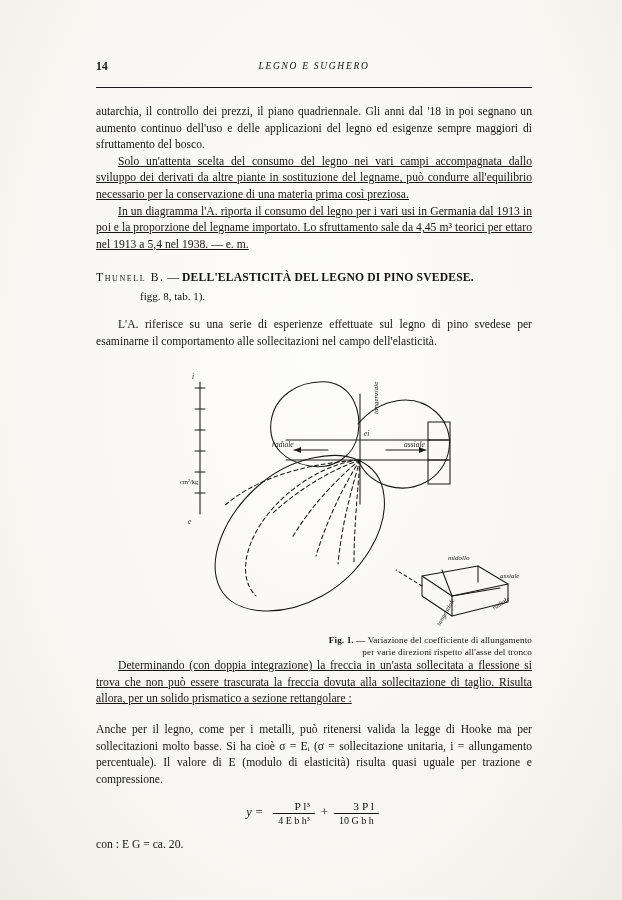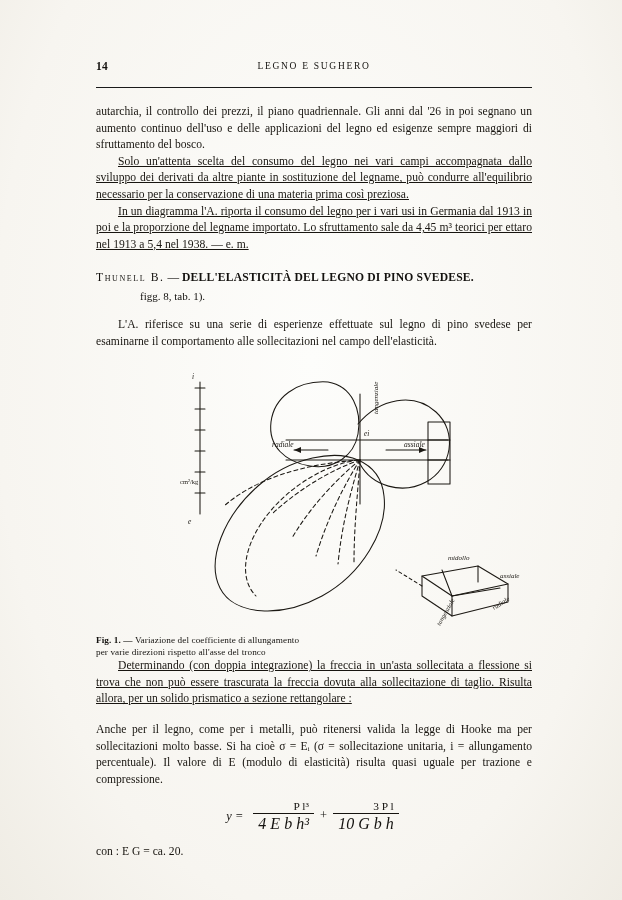--- a/index.html
+++ b/index.html
@@ -48,20 +48,21 @@
   }
   .runtitle {
     position: absolute;
     left: 0;
     right: 0;
     top: 1px;
     text-align: center;
     font-size: 9.5px;
     letter-spacing: 1.7px;
     font-variant: small-caps;
+    font-style: italic;
   }
   .rule {
     margin-top: 5px;
     border-top: 1.15px solid #1a1a1a;
     width: 436px;
   }
   
   p.body {
     margin: 0;
     font-size: 11.6px;
@@ -101,21 +102,21 @@
     margin-top: 14px;
     width: 436px;
     position: relative;
   }
   .figwrap {
     width: 436px;
     height: 268px;
     position: relative;
   }
   .figcap {
-    text-align: left;
+    text-align: right;
     font-size: 9.2px;
     line-height: 12px;
     margin-top: 2px;
     letter-spacing: 0.1px;
   }
   .figcap b { font-weight: bold; }
   
   .formula {
     margin-top: 12px;
     margin-bottom: 11px;
@@ -130,40 +131,39 @@
   }
   .frac .num {
     display: block;
     padding: 0 5px 1px 5px;
     border-bottom: 1.1px solid #15120e;
     font-size: 11.4px;
   }
   .frac .den {
     display: block;
     padding: 1px 5px 0 5px;
-    font-size: 16px;
-    font-style: italic;
+    font-size: 10px;
   }
   .formula .lhs { font-style: italic; margin-right: 4px; }
 </style>
 </head>
 <body>
 
 <div class="page">
   <div class="paper"></div>
 
   <div class="content">
 
     <div class="runhead">
       <div class="folio">14</div>
       <div class="runtitle">LEGNO E SUGHERO</div>
     </div>
     <div class="rule"></div>
 
-    <p class="body first">autarchia, il controllo dei prezzi, il piano quadriennale. Gli anni dal '26 in poi segnano un aumento continuo dell'uso e delle applicazioni del legno ed esigenze sempre maggiori di sfruttamento del bosco.</p>
+    <p class="body first">autarchia, il controllo dei prezzi, il piano quadriennale. Gli anni dal '18 in poi segnano un aumento continuo dell'uso e delle applicazioni del legno ed esigenze sempre maggiori di sfruttamento del bosco.</p>
     <p class="body indent blk">Solo un'attenta scelta del consumo del legno nei vari campi accompagnata dallo sviluppo dei derivati da altre piante in sostituzione del legname, può condurre all'equilibrio necessario per la conservazione di una materia prima così preziosa.</p>
     <p class="body indent blk">In un diagramma l'A. riporta il consumo del legno per i vari usi in Germania dal 1913 in poi e la proporzione del legname importato. Lo sfruttamento sale da 4,45 m³ teorici per ettaro nel 1913 a 5,4 nel 1938. — e. m.</p>
 
     <div class="refhead">
       <span class="auth">Thunell B.</span>
       <span>— </span><span class="title">DELL'ELASTICITÀ DEL LEGNO DI PINO SVEDESE.</span>
     </div>
     <div class="refsub">
       <span class="l2">figg. 8, tab. 1).</span>
     </div>

